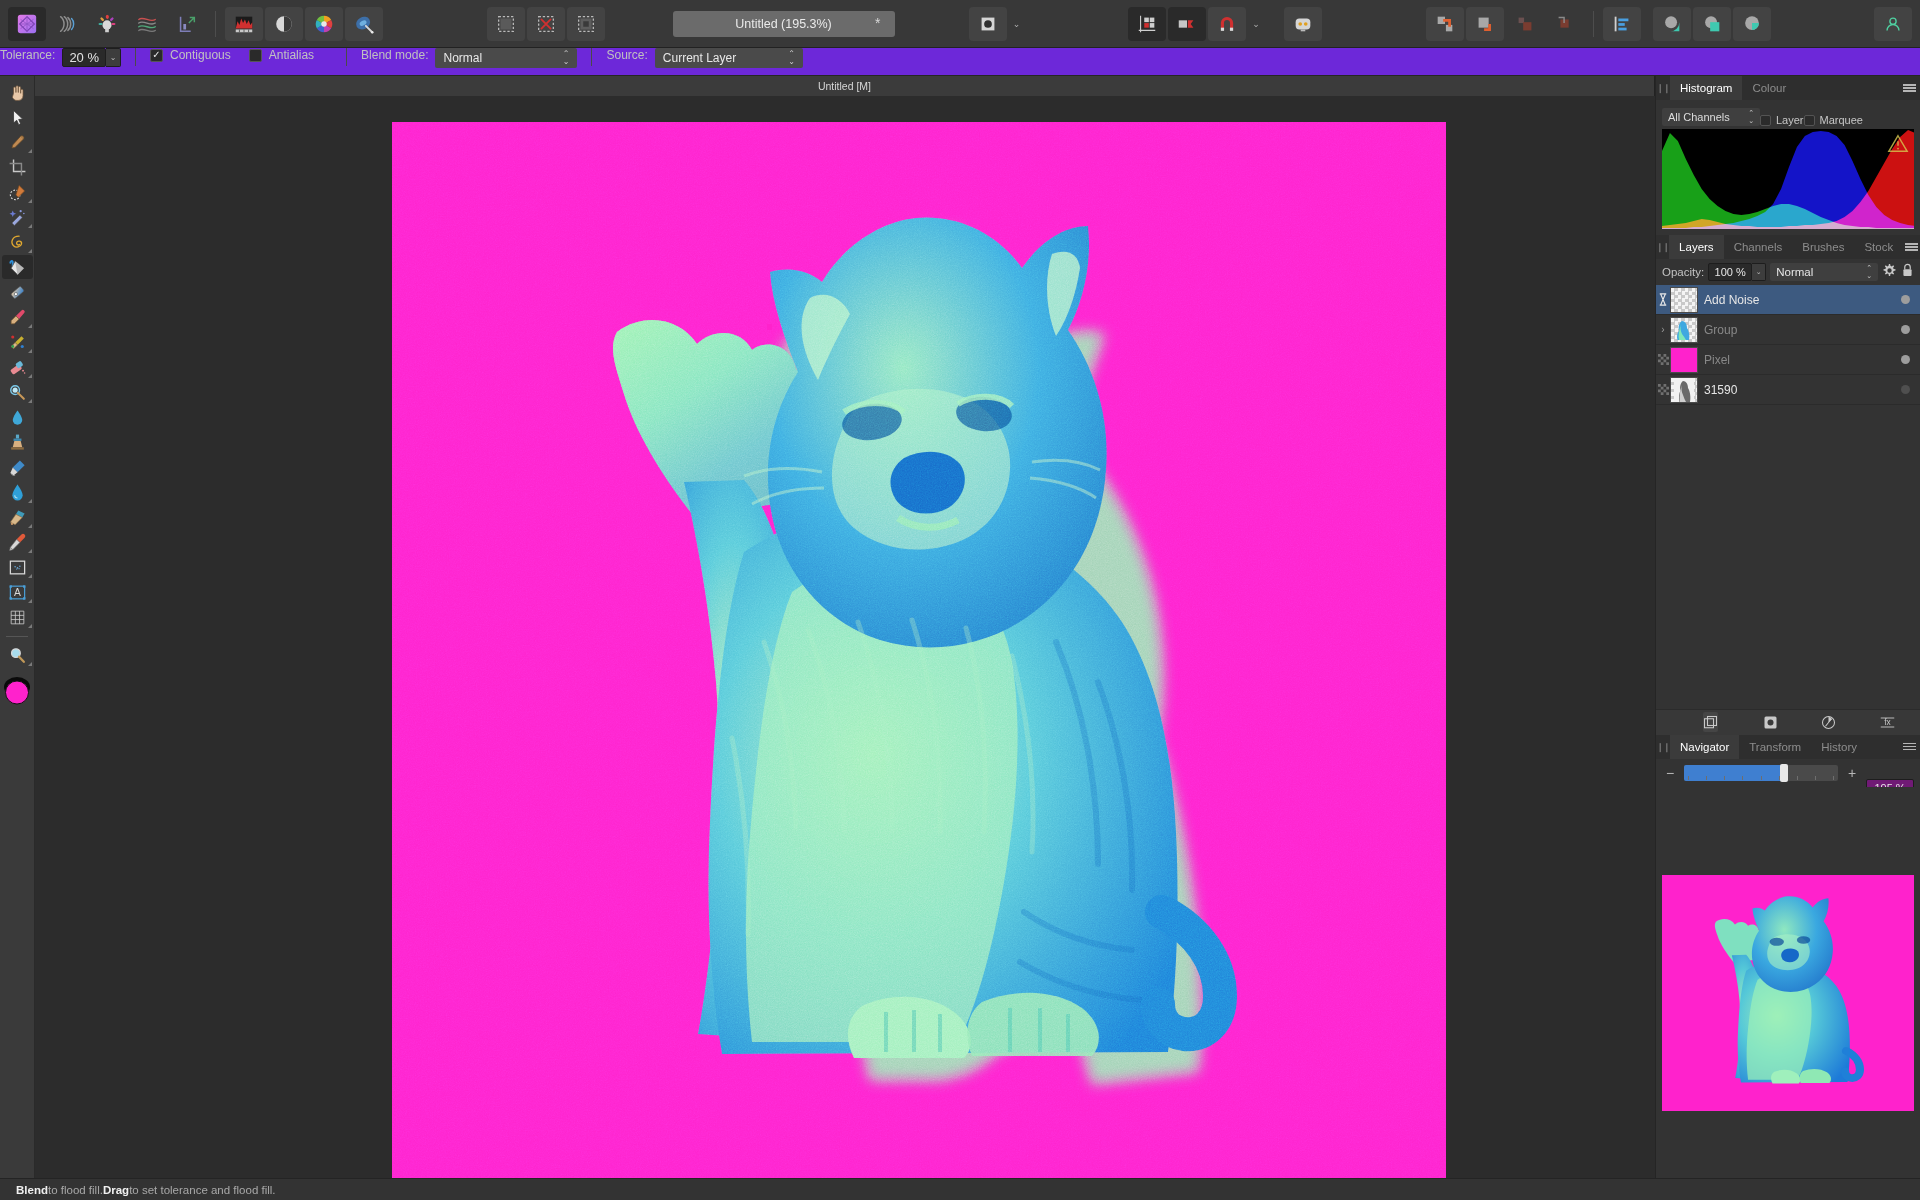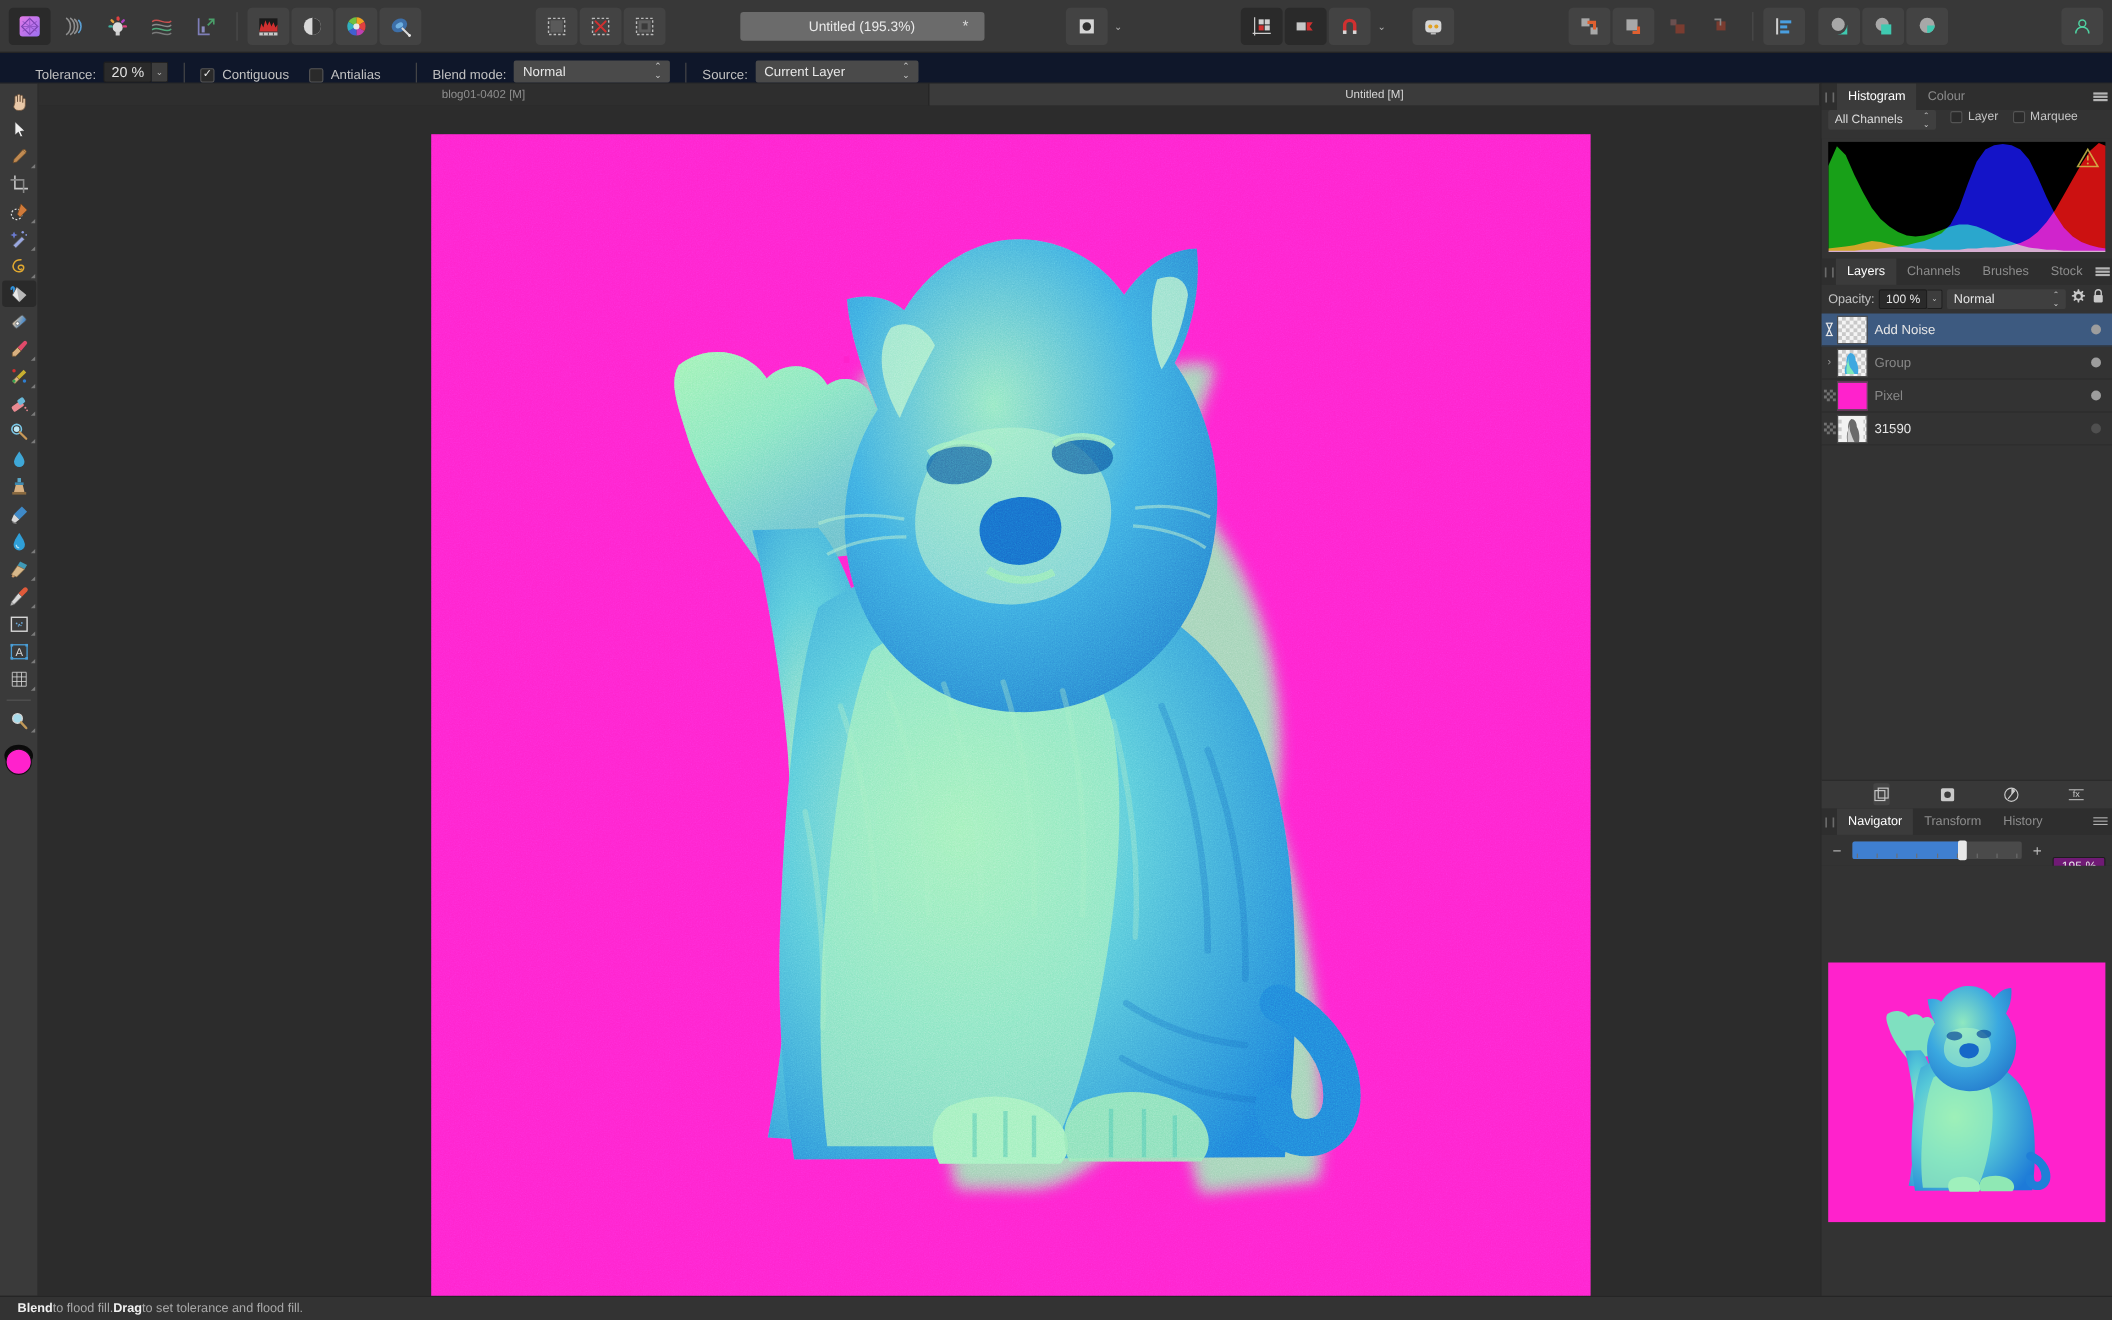--- a/index.html
+++ b/index.html
@@ -42,23 +42,23 @@
     border-radius: 3px;
     display: flex; align-items: center; justify-content: center;
     font-size: 12.5px; color: #eaeaea;
     position: relative;
   }
   .doc-title-field .star { position: absolute; right: 14px; top: 4px; font-size: 14px; color: #d8d8d8;}
 
   
   .ctxbar {
     height: 28px; min-height: 28px;
-    background: #0f172a;
-    display: flex; align-items: flex-end;
-    padding-left: 32px;
+    background: #6d28d9;
+    display: flex; align-items: flex-start;
+    padding-left: 0;
     font-size: 12px; color: #c2c2c2;
     border-bottom: 1px solid #262626;
   }
   .ctx-label { color: #c0c0c0; margin-right: 7px; font-size: 12px; }
   .numfield {
     background: #2a2a2a; border: 1px solid #1e1e1e; border-radius: 2px;
     height: 19px; min-width: 42px; padding: 0 6px;
     display: flex; align-items: center; justify-content: center;
     color: #e2e2e2; font-size: 13px;
   }
@@ -145,21 +145,21 @@
   }
   .grip { width: 14px; display:flex; align-items:center; justify-content:center; color:#6a6a6a; font-size:9px; letter-spacing:-1px;}
   .ptab {
     padding: 0 10px; display: flex; align-items: center;
     font-size: 11.5px; color: #8d8d8d; cursor: pointer;
   }
   .ptab.active { background: #3b3b3b; color: #ffffff; font-weight: normal; }
   .hamburger { margin-left: auto; width: 22px; display: flex; align-items: center; justify-content: center; cursor: pointer; }
   .hamburger span { display:block; width:13px; height:1.5px; background:#b5b5b5; margin:1.6px 0;}
 
-  .hist-ctrl { height: 26px; display: flex; align-items: flex-start; padding: 0 6px; background:#333; gap: 13px;}
+  .hist-ctrl { height: 26px; display: flex; align-items: flex-end; padding: 0 6px; background:#333; gap: 0;}
   .hist-combo {
     background: #3f3f3f; border-radius: 2px; height: 18px; width: 98px;
     display:flex; align-items:center; padding: 0 6px; font-size: 11px; color: #ddd; cursor:pointer;
   }
   .hist-combo .arrows { margin-left:auto; font-size:7px; color:#ccc;}
   .mini-chk { display: flex; align-items: center; font-size: 11px; color: #c6c6c6; cursor: pointer; }
   .mini-chk .box { width: 11px; height: 11px; background:#2b2b2b; border:1px solid #545454; border-radius:2px; margin-right:5px;}
   .histogram { height: 100px; margin: 3px 6px 6px 6px; background: #000; position: relative; overflow: hidden; }
 
   .layer-opts { height: 26px; display:flex; align-items:center; padding: 0 6px; gap: 4px; background:#333;}
@@ -682,23 +682,20 @@
       <div class="colorwell" title="Fill / Stroke Colour">
         <svg width="30" height="34" viewBox="0 0 30 34">
           <ellipse cx="15" cy="13" rx="13" ry="10" fill="#0a0a0a"></ellipse>
           <circle cx="15" cy="18.5" r="11.5" fill="#ff22cc" stroke="#111" stroke-width="1"></circle>
         </svg>
       </div>
     </div>
 
     <div class="center">
       <div class="doctabs">
-        <div class="doctab">
-          <span>blog01-0402 [M]</span>
-        </div>
         <div class="doctab active">
           <span>Untitled [M]</span>
         </div>
       </div>
 
       <div class="canvas-area">
         <div class="artboard">
 
           <svg width="1054" height="1060" viewBox="0 0 1054 1060" style="position:absolute;left:0;top:0">
             <defs>

